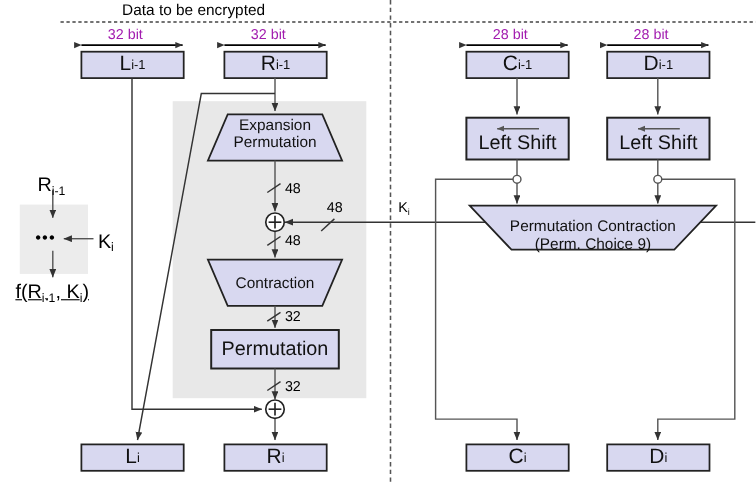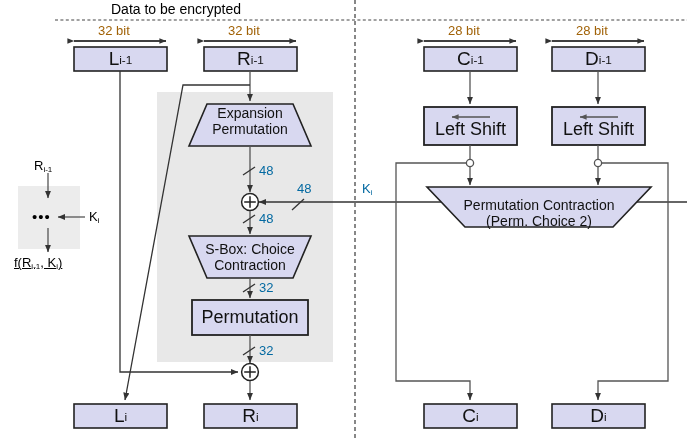--- a/index.html
+++ b/index.html
@@ -6,33 +6,33 @@
   #root{
     position:relative;width:687px;height:439px;overflow:hidden;
     background:#ffffff;
     font-family:"Liberation Sans","DejaVu Sans",sans-serif;
     color:#000000;
     padding-left:32px;
   }
   #svg-layer{position:absolute;left:0;top:0;width:687px;height:439px;}
   .lbl{position:absolute;white-space:nowrap;line-height:1;}
   .hdr{font-size:14px;color:#000;}
-  .bitlbl{font-size:13px;color:#a16207;}
+  .bitlbl{font-size:13px;color:#a21caf;}
   .boxlbl{
     position:absolute;display:flex;align-items:center;justify-content:center;
     font-size:19px;color:#111;white-space:nowrap;
   }
   .trapzlbl{
     position:absolute;display:flex;flex-direction:column;align-items:center;
     justify-content:center;font-size:14px;color:#111;line-height:1.15;
     white-space:nowrap;text-align:center;
   }
-  .wirenum{position:absolute;font-size:13px;color:#0369a1;}
+  .wirenum{position:absolute;font-size:13px;color:#000000;}
   .subtxt{font-size:0.62em;vertical-align:-0.28em;}
-  .legendlbl{position:absolute;font-size:13px;color:#000;white-space:nowrap;}
+  .legendlbl{position:absolute;font-size:18px;color:#000;white-space:nowrap;}
 </style>
 </head>
 <body>
 
 <div id="root">
 
   <svg id="svg-layer" viewBox="0 0 687 439" xmlns="http://www.w3.org/2000/svg">
     <defs>
       <marker id="ah" markerWidth="9" markerHeight="9" refX="7.4" refY="3.1" orient="auto" markerUnits="userSpaceOnUse">
         <path d="M0,0 L7.6,3.1 L0,6.2 z" fill="#333333"></path>
@@ -178,32 +178,31 @@
     <span>D</span>
       <span class="subtxt">i</span>
   </div>
 
   <div class="trapzlbl" style="left:189px;top:104px;width:122px;height:34px;">
     <span>Expansion</span>
     <span>Permutation</span>
   </div>
 
   <div class="trapzlbl" style="left:189px;top:236px;width:122px;height:42px;">
-    <span>S-Box: Choice</span>
     <span>Contraction</span>
   </div>
 
   <div class="boxlbl" style="left:192px;top:300px;width:116px;height:35px;font-size:18px;">Permutation</div>
 
   <div class="boxlbl" style="left:424px;top:113px;width:93px;height:32px;font-size:18px;">Left Shift</div>
   <div class="boxlbl" style="left:552px;top:113px;width:93px;height:32px;font-size:18px;">Left Shift</div>
 
   <div class="trapzlbl" style="left:427px;top:187px;width:224px;height:52px;">
     <span>Permutation Contraction</span>
-    <span>(Perm. Choice 2)</span>
+    <span>(Perm. Choice 9)</span>
   </div>
 
   <div class="wirenum" style="left:259px;top:163px;">48</div>
   <div class="wirenum" style="left:297px;top:181px;">48</div>
   <div class="wirenum" style="left:259px;top:211px;">48</div>
   <div class="wirenum" style="left:259px;top:280px;">32</div>
   <div class="wirenum" style="left:259px;top:343px;">32</div>
 
   <div class="wirenum" style="left:362px;top:181px;">
     <span>K</span><span class="subtxt">i</span>

